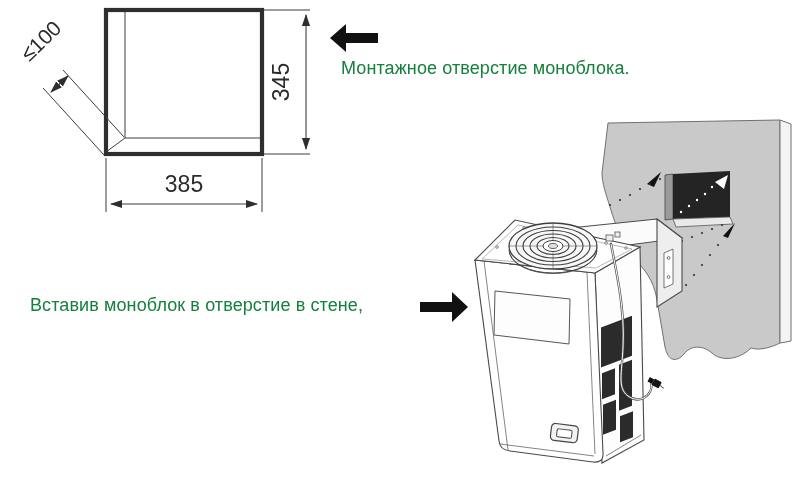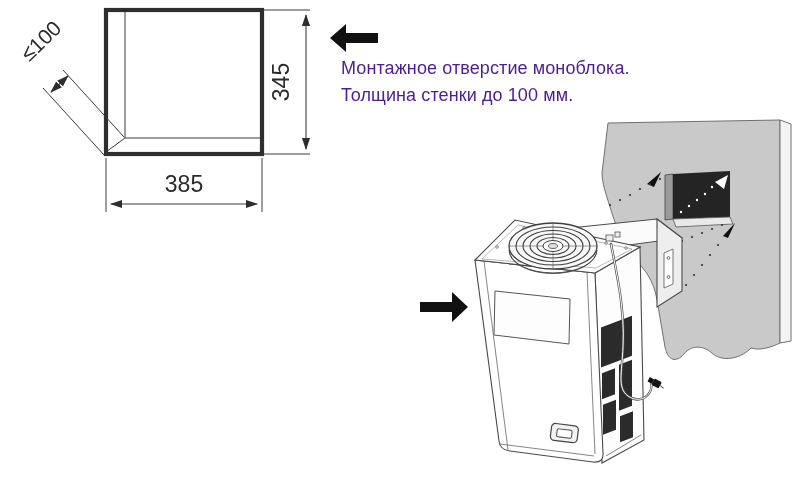--- a/index.html
+++ b/index.html
@@ -1,21 +1,21 @@
 <!DOCTYPE html>
 <html><head>
 <meta charset="utf-8">
 <style>
   html,body{margin:0;padding:0;background:#ffffff;}
   #page{
     position:relative;width:800px;height:482px;background:#ffffff;overflow:hidden;
     font-family:"Liberation Sans","DejaVu Sans",sans-serif;color:#1f1f1f;
   }
   .abs{position:absolute;}
-  .caption{font-size:18px;line-height:27px;color:#4c1d95;letter-spacing:0.1px;}
+  .caption{font-size:18px;line-height:27px;color:#15803d;letter-spacing:0.1px;}
   .caption div{white-space:nowrap;}
   svg text{font-family:"Liberation Sans","DejaVu Sans",sans-serif;fill:#2b2b2b;}
   .dimline{stroke:#3c3c3c;stroke-width:1.1;fill:none;}
   .thin{stroke:#3c3c3c;stroke-width:1;fill:none;}
   .art{stroke:#4a4a4a;stroke-width:1.1;}
 </style>
 </head>
 <body>
 
 <div id="page">
@@ -53,24 +53,24 @@
       <path class="dimline" d="M51,92 L68,76" marker-start="url(#arr)" marker-end="url(#arr)"></path>
       <text transform="translate(46,46) rotate(-44)" text-anchor="middle" font-size="21">≤100</text>
     </g>
   </svg>
 
   <svg class="abs" style="left:330;top:24;left:330px;top:24px;" width="48" height="28" viewBox="0 0 48 28">
     <polygon points="0,14 16,0 16,9 48,9 48,19 16,19 16,28" fill="#111111"></polygon>
   </svg>
   <div class="abs caption" style="left:341px;top:55px;">
     <div>Монтажное отверстие моноблока.</div>
-    <div>Толщина стенки до 100 мм.</div>
   </div>
 
   <div class="abs caption" style="left:30px;top:292px;">
+    <div>Вставив моноблок в отверстие в стене,</div>
   </div>
   <svg class="abs" style="left:420px;top:292px;" width="48" height="30" viewBox="0 0 48 30">
     <polygon points="48,15 32,0 32,10 0,10 0,20 32,20 32,30" fill="#111111"></polygon>
   </svg>
 
   <svg class="abs" style="left:420px;top:95px;" width="380" height="387" viewBox="0 0 380 387">
 
     <g>
       <path d="M188,28 L360,25 L360,248
                C352,252 340,256 331,253

